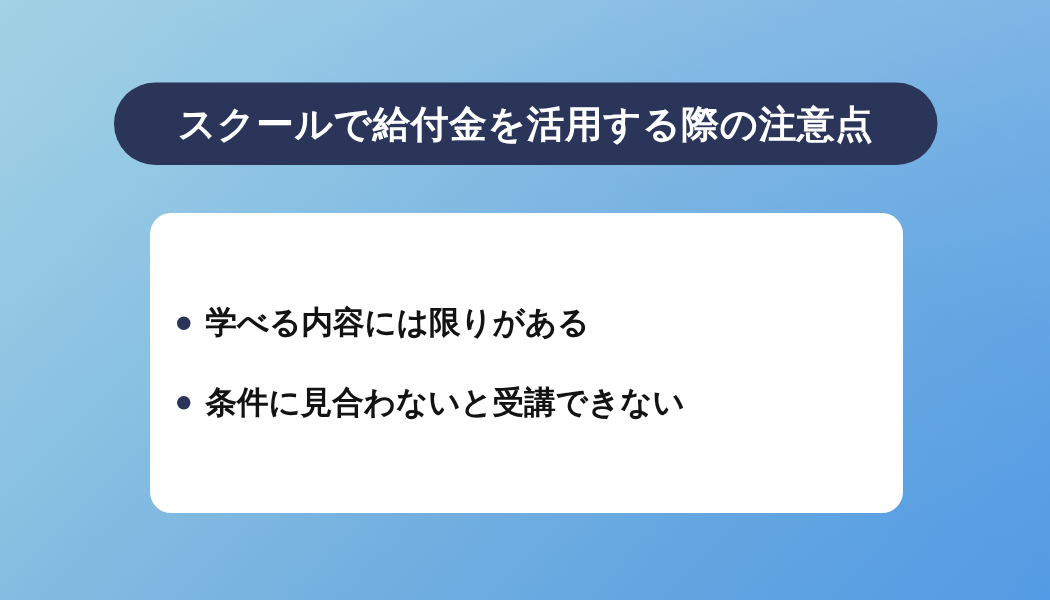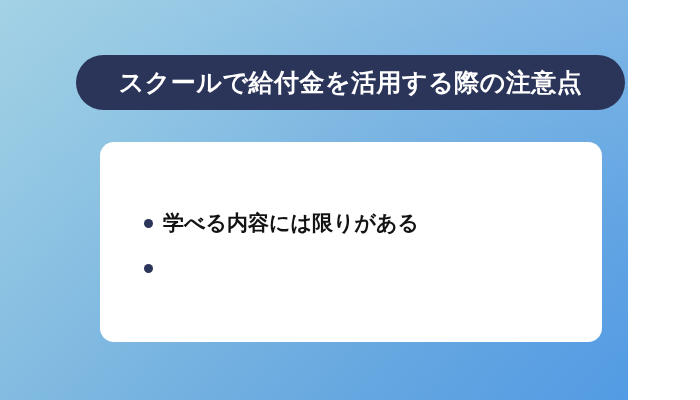--- a/index.html
+++ b/index.html
@@ -11,21 +11,21 @@
     width: 700px;
     height: 400px;
     overflow: hidden;
     font-family: "DejaVu Sans", "Liberation Sans", sans-serif;
     background: #ffffff;
   }
 
   
   #slide {
     position: relative;
-    width: 628px;
+    width: 700px;
     height: 400px;
     box-sizing: border-box;
     background: linear-gradient(125deg,
                 #a0d0e4 0%,
                 #8fc5e3 22%,
                 #79b4e1 48%,
                 #63a6e1 74%,
                 #539be4 100%);
     overflow: hidden;
   }
@@ -75,21 +75,21 @@
     top: 142px;
     width: 502px;
     height: 200px;
     box-sizing: border-box;
     background: #ffffff;
     border-radius: 14px;
     z-index: 2;
     display: flex;
     flex-direction: column;
     justify-content: center;
-    padding: 0 0 0 44px;
+    padding: 0 0 0 18px;
   }
 
   
   #bullet-list {
     list-style: none;
     margin: 0;
     padding: 0;
     display: flex;
     flex-direction: column;
     gap: 28px;
@@ -128,19 +128,20 @@
   <div id="content-card">
     <ul id="bullet-list">
 
       <li class="bullet-row">
         <span class="bullet-dot"></span>
         <span class="bullet-label">学べる内容には限りがある</span>
       </li>
 
       <li class="bullet-row">
         <span class="bullet-dot"></span>
+        <span class="bullet-label">条件に見合わないと受講できない</span>
       </li>
 
 
     </ul>
   </div>
 
 </div>
 
 </body></html>

